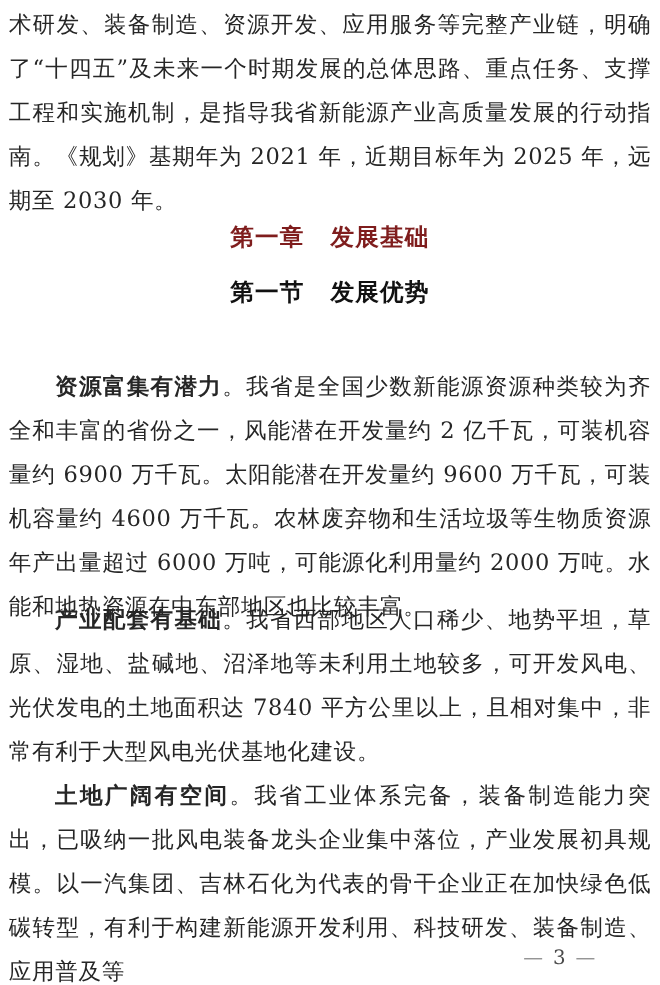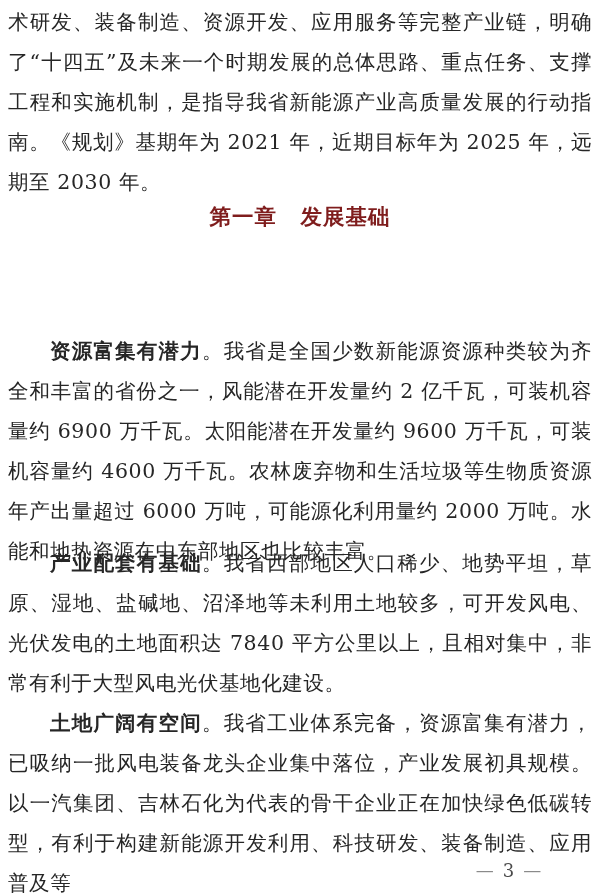--- a/index.html
+++ b/index.html
@@ -139,30 +139,33 @@
 <div class="page">
 
   <div id="continuation-block">
     <p class="para">术研发、装备制造、资源开发、应用服务等完整产业链，明确了“十四五”及未来一个时期发展的总体思路、重点任务、支撑工程和实施机制，是指导我省新能源产业高质量发展的行动指南。《规划》基期年为 2021 年，近期目标年为 2025 年，远期至 2030 年。</p>
   </div>
 
   <div id="chapter-heading">
     <span>第一章</span><span class="heading-gap"></span><span>发展基础</span>
   </div>
 
+  <div id="section-heading">
+    <span>第一节</span><span class="heading-gap"></span><span>发展优势</span>
+  </div>
 
   <div id="para-resource">
     <p class="para indent"><span class="lead">资源富集有潜力</span><span>。我省是全国少数新能源资源种类较为齐全和丰富的省份之一，风能潜在开发量约 2 亿千瓦，可装机容量约 6900 万千瓦。太阳能潜在开发量约 9600 万千瓦，可装机容量约 4600 万千瓦。农林废弃物和生活垃圾等生物质资源年产出量超过 6000 万吨，可能源化利用量约 2000 万吨。水能和地热资源在中东部地区也比较丰富。</span></p>
   </div>
 
   <div id="para-land">
     <p class="para indent"><span class="lead">产业配套有基础</span><span>。我省西部地区人口稀少、地势平坦，草原、湿地、盐碱地、沼泽地等未利用土地较多，可开发风电、光伏发电的土地面积达 7840 平方公里以上，且相对集中，非常有利于大型风电光伏基地化建设。</span></p>
   </div>
 
   <div id="para-industry">
-    <p class="para indent"><span class="lead">土地广阔有空间</span><span>。我省工业体系完备，资源富集有潜力，已吸纳一批风电装备龙头企业集中落位，产业发展初具规模。以一汽集团、吉林石化为代表的骨干企业正在加快绿色低碳转型，有利于构建新能源开发利用、科技研发、装备制造、应用普及等</span></p>
+    <p class="para indent"><span class="lead">土地广阔有空间</span><span>。我省工业体系完备，装备制造能力突出，已吸纳一批风电装备龙头企业集中落位，产业发展初具规模。以一汽集团、吉林石化为代表的骨干企业正在加快绿色低碳转型，有利于构建新能源开发利用、科技研发、装备制造、应用普及等</span></p>
   </div>
 
   <div id="page-footer">
     <span class="inner"><span class="dash">—</span><span class="pgnum">3</span><span class="dash">—</span></span>
   </div>
 
 </div>
 
 </body></html>

